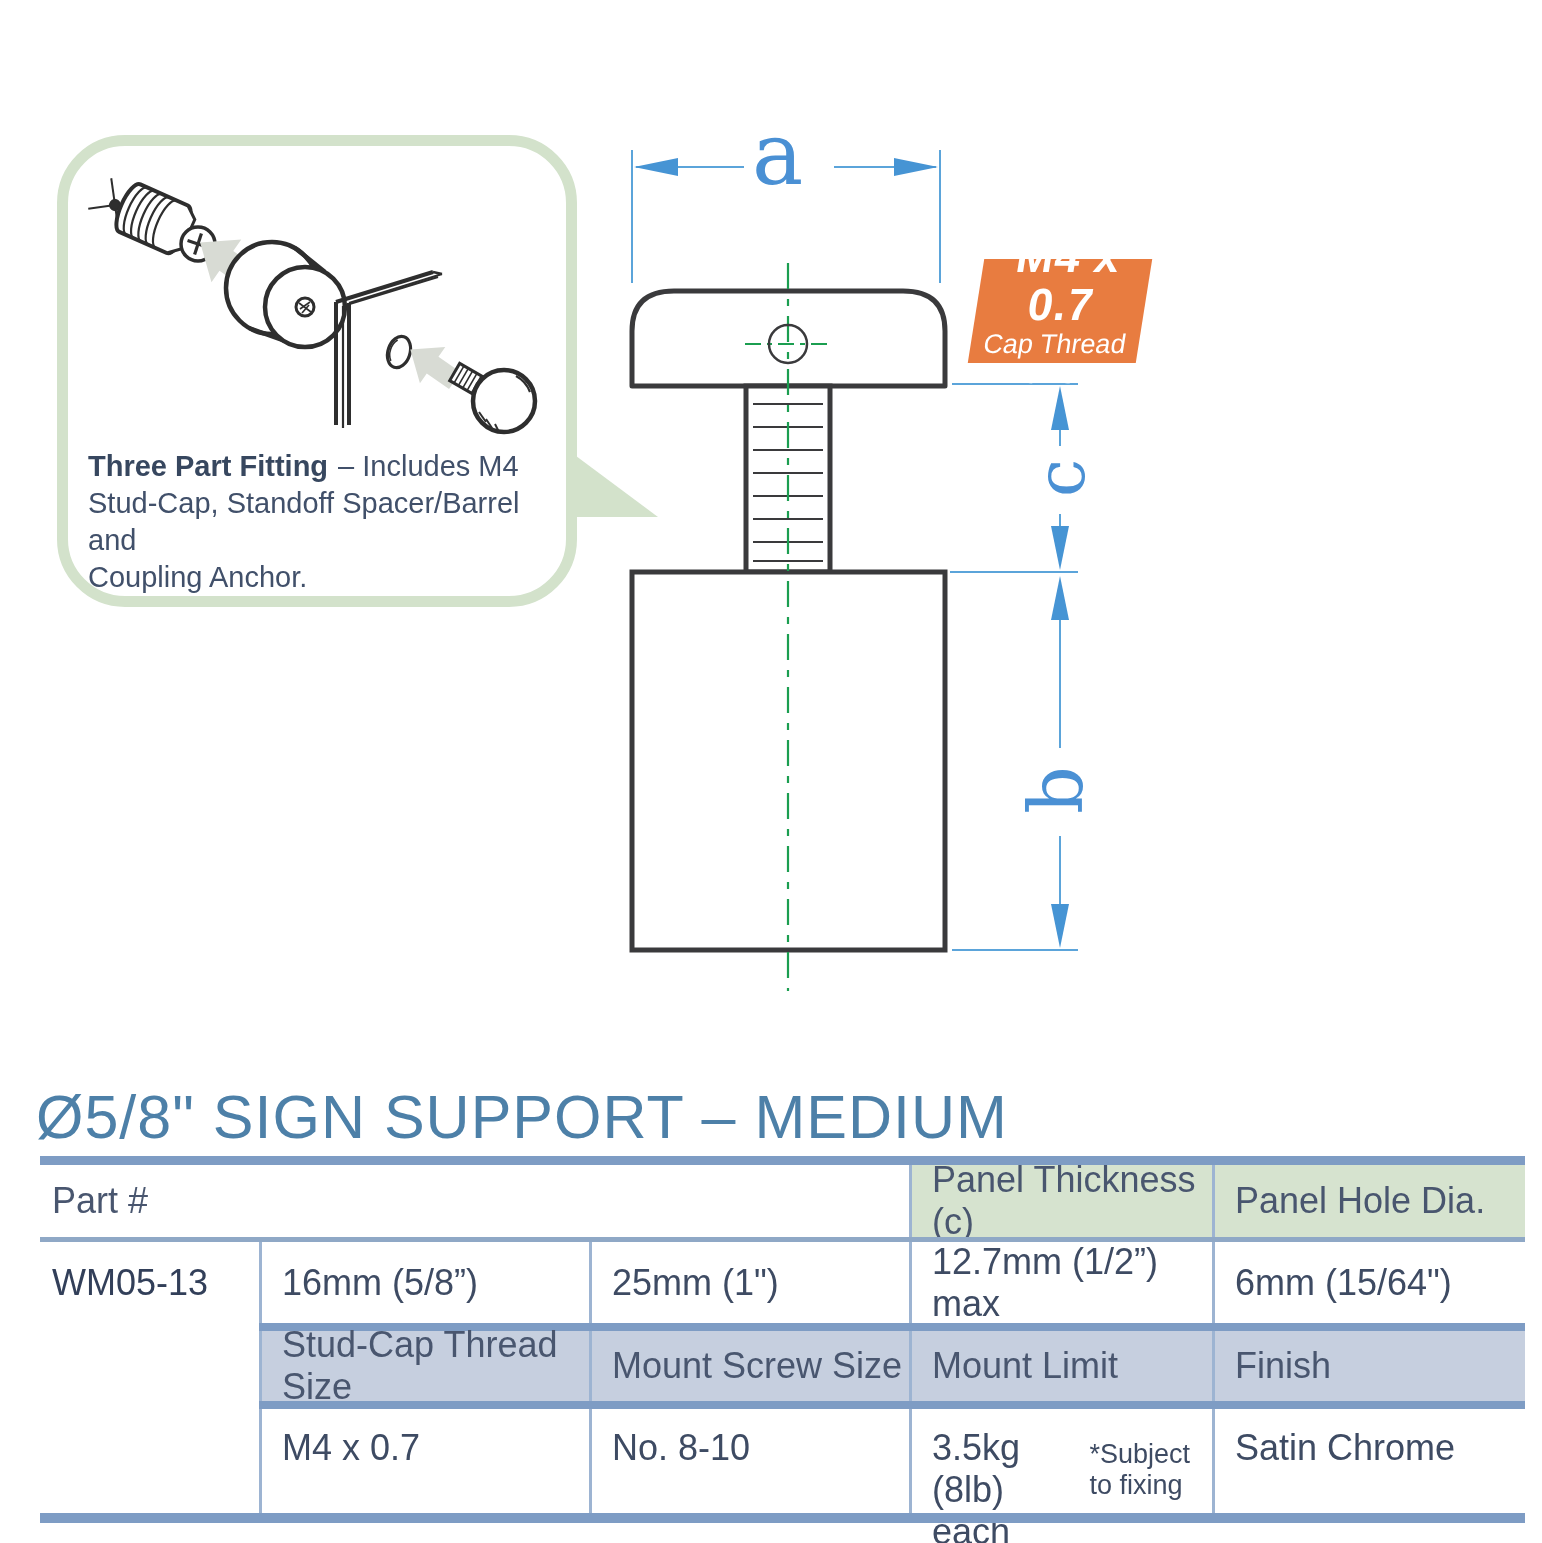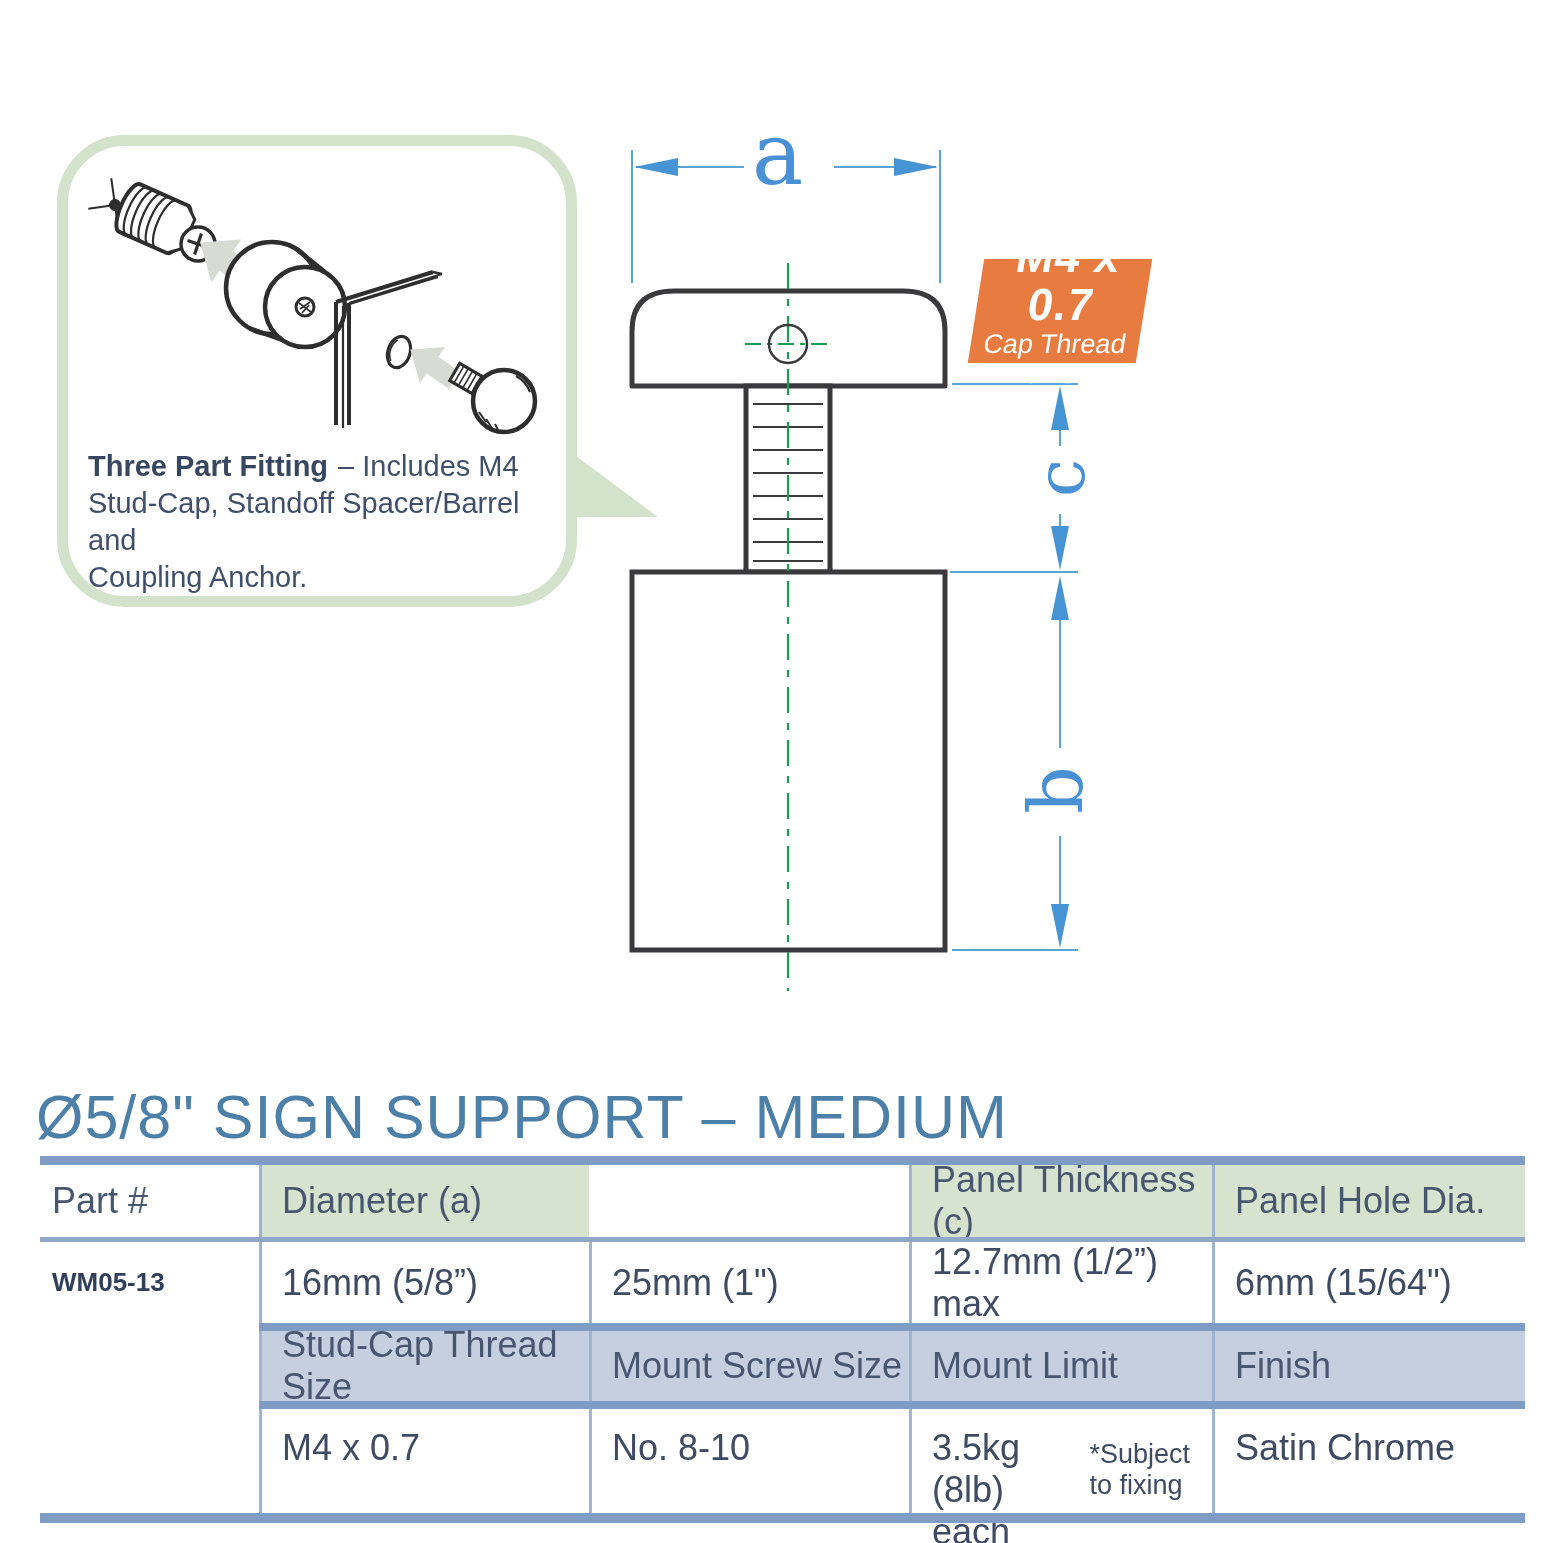--- a/index.html
+++ b/index.html
@@ -53,21 +53,21 @@
   .sep-thin{background:#8fa8c6;}
   .cell{
     display:flex;align-items:center;padding-left:20px;box-sizing:border-box;
     font-size:36px;color:#3e4b63;
   }
   .cell.bordered{border-left:3px solid #9db4d2;}
   .hdr{color:#49566f;}
   .green-bg{background:#d6e3cf;}
   .blue-bg{background:#c6cfdf;}
   .part-hash{padding-left:12px;}
-  .part-num{font-weight:bold;font-size:26px;color:#323f59;padding-left:12px;}
+  .part-num{font-weight:normal;font-size:36px;color:#323f59;padding-left:12px;}
   .vals2{align-items:flex-start;padding-top:18px;}
   .stack{display:flex;flex-direction:row;}
   .note{font-size:27px;color:#3e4b63;margin-top:12px;}
 </style>
 </head>
 <body>
 
 <div class="page">
 
   <div class="callout"></div>
@@ -225,21 +225,20 @@
     <div class="badge-line1">M4 x 0.7</div>
     <div class="badge-line2">Cap Thread Size</div>
   </div>
 
   <h1 class="section-title">Ø5/8" SIGN SUPPORT – MEDIUM</h1>
 
   <div class="spec-table">
     <div class="bar-full" style="grid-area:1/1/2/6"></div>
 
     <div class="cell hdr part-hash" style="grid-area:2/1">Part #</div>
-    <div class="cell hdr green-bg bordered" style="grid-area:2/2">Diameter (a)</div>
     <div class="cell hdr green-bg bordered" style="grid-area:2/4">Panel Thickness (c)</div>
     <div class="cell hdr green-bg bordered" style="grid-area:2/5">Panel Hole Dia.</div>
 
     <div class="sep-thin" style="grid-area:3/1/4/6"></div>
 
     <div class="cell part-num" style="grid-area:4/1">WM05-13</div>
     <div class="cell bordered" style="grid-area:4/2">16mm (5/8”)</div>
     <div class="cell bordered" style="grid-area:4/3">25mm (1")</div>
     <div class="cell bordered" style="grid-area:4/4">12.7mm (1/2”) max</div>
     <div class="cell bordered" style="grid-area:4/5">6mm (15/64")</div>

